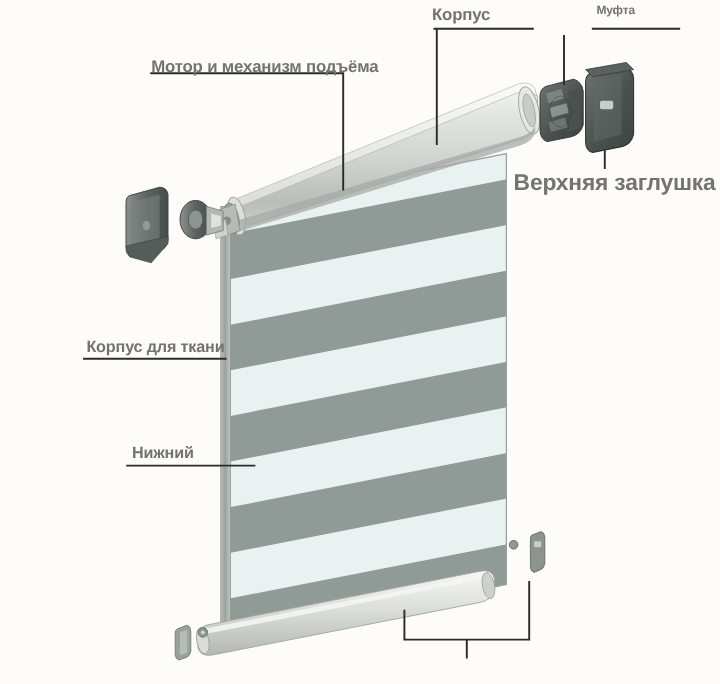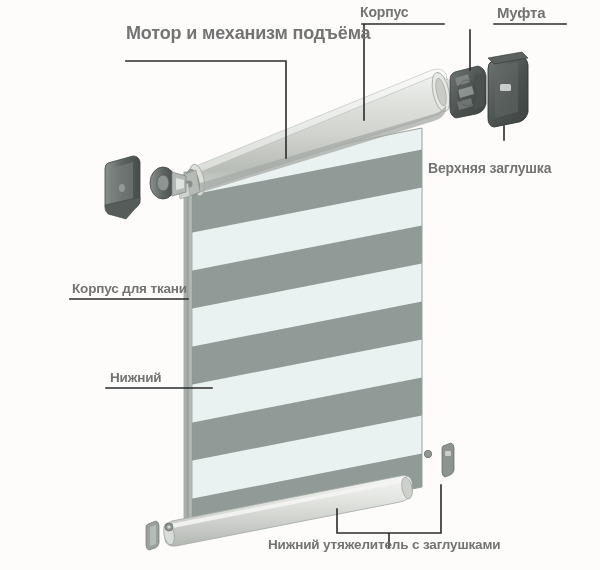--- a/index.html
+++ b/index.html
@@ -16,24 +16,24 @@
   .label{
     position:absolute;
     font-weight:bold;
     font-size:13.5px;
     color:#737373;
     white-space:nowrap;
     letter-spacing:-0.15px;
     line-height:1;
     font-family:"Liberation Sans","DejaVu Sans",sans-serif;
   }
-  .lbl-motor{left:126px;top:24px;font-size:18px;}
+  .lbl-motor{left:126px;top:48px;font-size:14px;}
   .lbl-korpus{left:360px;top:5px;font-size:14px;}
-  .lbl-mufta{left:497px;top:5px;font-size:15px;}
-  .lbl-verh{left:428px;top:161px;font-size:14px;}
+  .lbl-mufta{left:497px;top:5px;font-size:10px;}
+  .lbl-verh{left:428px;top:143px;font-size:19px;}
   .lbl-truba{left:72px;top:282px;font-size:13.5px;}
   .lbl-tkan{left:110px;top:371px;font-size:13.5px;}
   .lbl-nizh{left:268px;top:538px;font-size:13.5px;}
 </style>
 </head>
 <body>
 
 <div id="stage">
 
   <svg id="art" viewBox="0 0 600 570">
@@ -187,15 +187,14 @@
       <path d="M337,509 L337,533 L441,533 L441,485 M389,533 L389,548"></path>
     </g>
   </svg>
 
   <div class="label lbl-motor">Мотор и механизм подъёма</div>
   <div class="label lbl-korpus">Корпус</div>
   <div class="label lbl-mufta">Муфта</div>
   <div class="label lbl-verh">Верхняя заглушка</div>
   <div class="label lbl-truba">Корпус для ткани</div>
   <div class="label lbl-tkan">Нижний</div>
-  <div class="label lbl-nizh">Нижний утяжелитель с заглушками</div>
 
 </div>
 
 </body></html>

